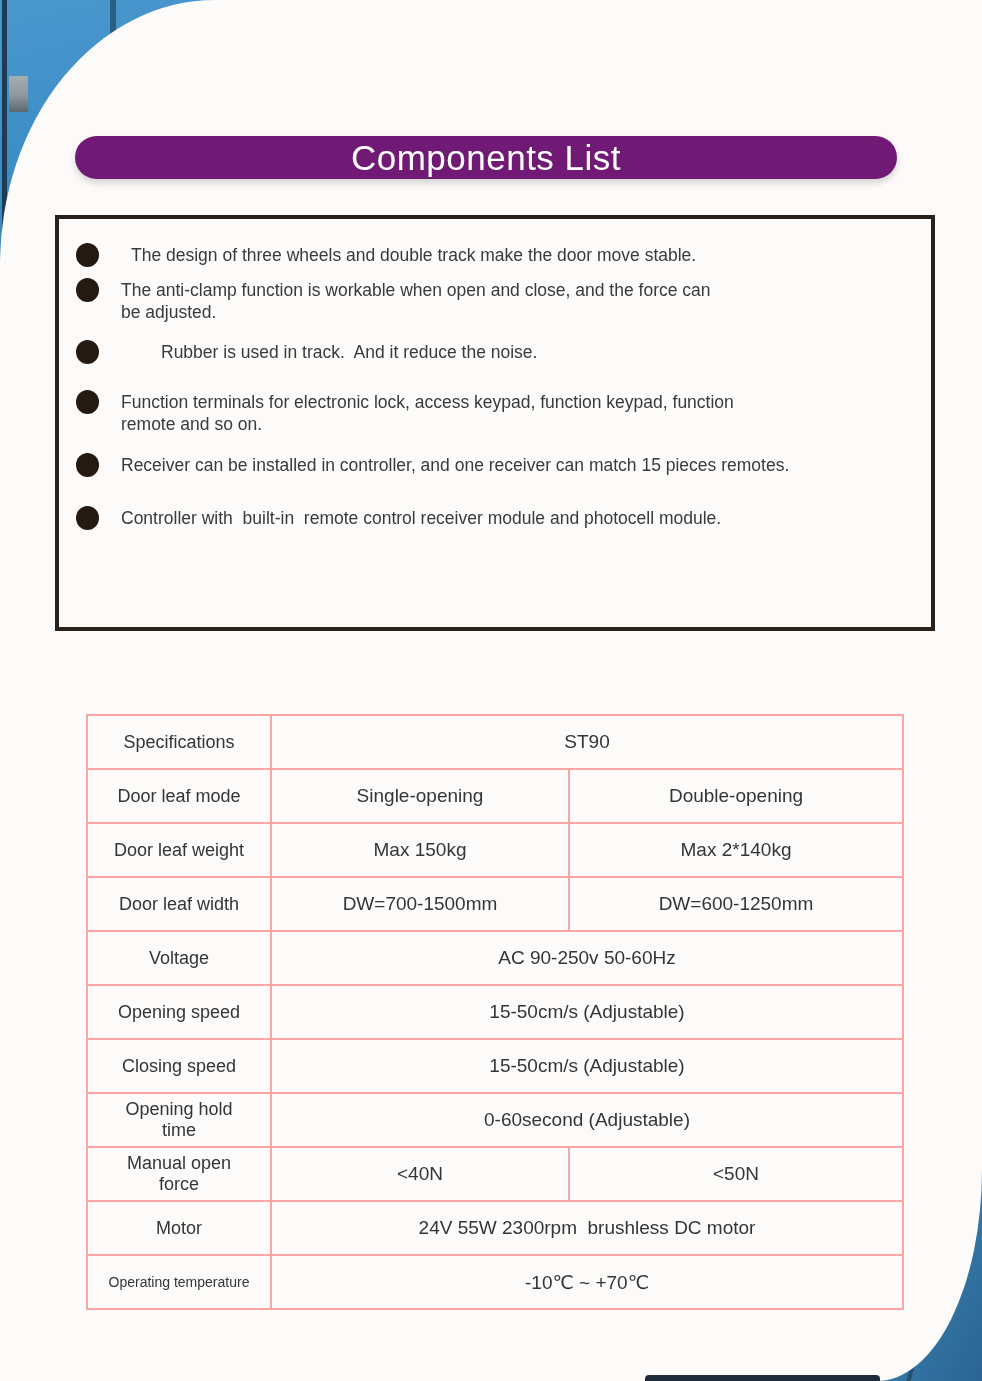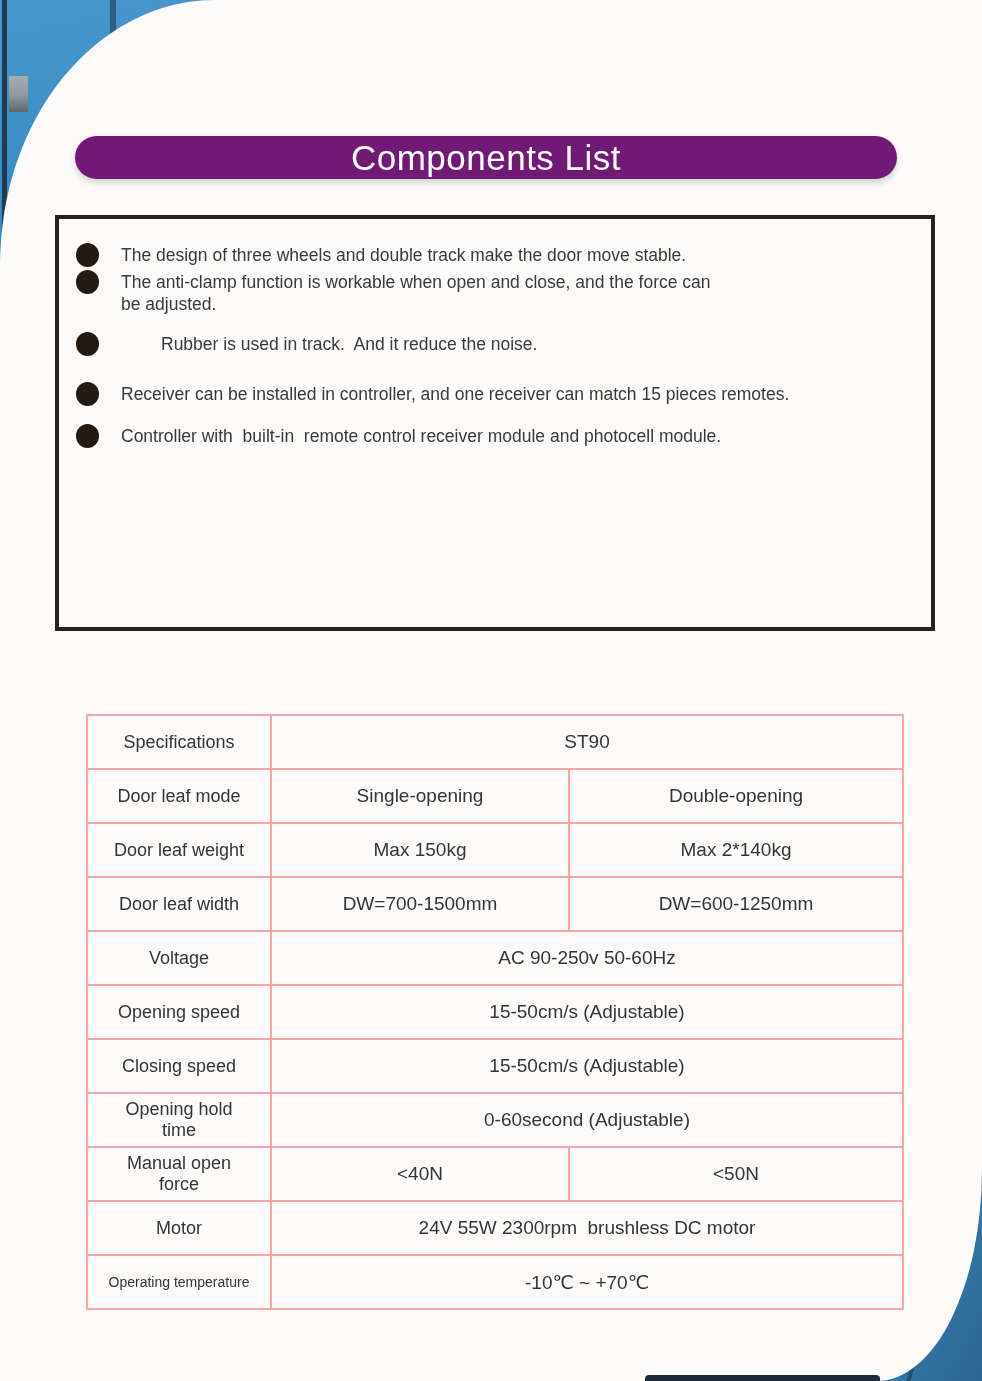--- a/index.html
+++ b/index.html
@@ -56,21 +56,21 @@
     padding:25px 18px 0 17px;
   }
   .feature { display:flex; align-items:flex-start; }
   .feature .dot {
     flex:0 0 auto; width:23px; height:24px; border-radius:50%;
     background:#241a12; margin-right:22px; margin-top:-1px;
   }
   .feature-text {
     font-size:17.5px; line-height:22px; color:#3a3a3a; white-space:pre-wrap;
   }
-  .feature:nth-of-type(1) { margin-bottom:4px; }
+  .feature:nth-of-type(1) { margin-bottom:12px;gap:10px; }
   .feature:nth-of-type(2) { margin-bottom:18px; }
   .feature:nth-of-type(3) { margin-bottom:27px;gap:40px; }
   .feature:nth-of-type(4) { margin-bottom:19px; }
   .feature:nth-of-type(5) { margin-bottom:30px; }
   .feature:nth-of-type(6) { margin-bottom:29px; }
   .feature:nth-of-type(7) .feature-text { font-size:18.5px; }
 
   
   table.spec-table {
     position:absolute; left:86px; top:714px;
@@ -119,20 +119,25 @@
         <span class="dot"></span>
         <span class="feature-text">The anti-clamp function is workable when open and close, and the force can
 be adjusted.</span>
       </div>
       <div class="feature">
         <span class="dot"></span>
         <span class="feature-text">Rubber is used in track.  And it reduce the noise.</span>
       </div>
       <div class="feature">
         <span class="dot"></span>
+        <span class="feature-text">Function terminals for electronic lock, access keypad, function keypad, function
+remote and so on.</span>
+      </div>
+      <div class="feature">
+        <span class="dot"></span>
         <span class="feature-text">Receiver can be installed in controller, and one receiver can match 15 pieces remotes.</span>
       </div>
       <div class="feature">
         <span class="dot"></span>
         <span class="feature-text">Controller with  built-in  remote control receiver module and photocell module.</span>
       </div>
     </div>
 
     <table class="spec-table">
       <colgroup>

